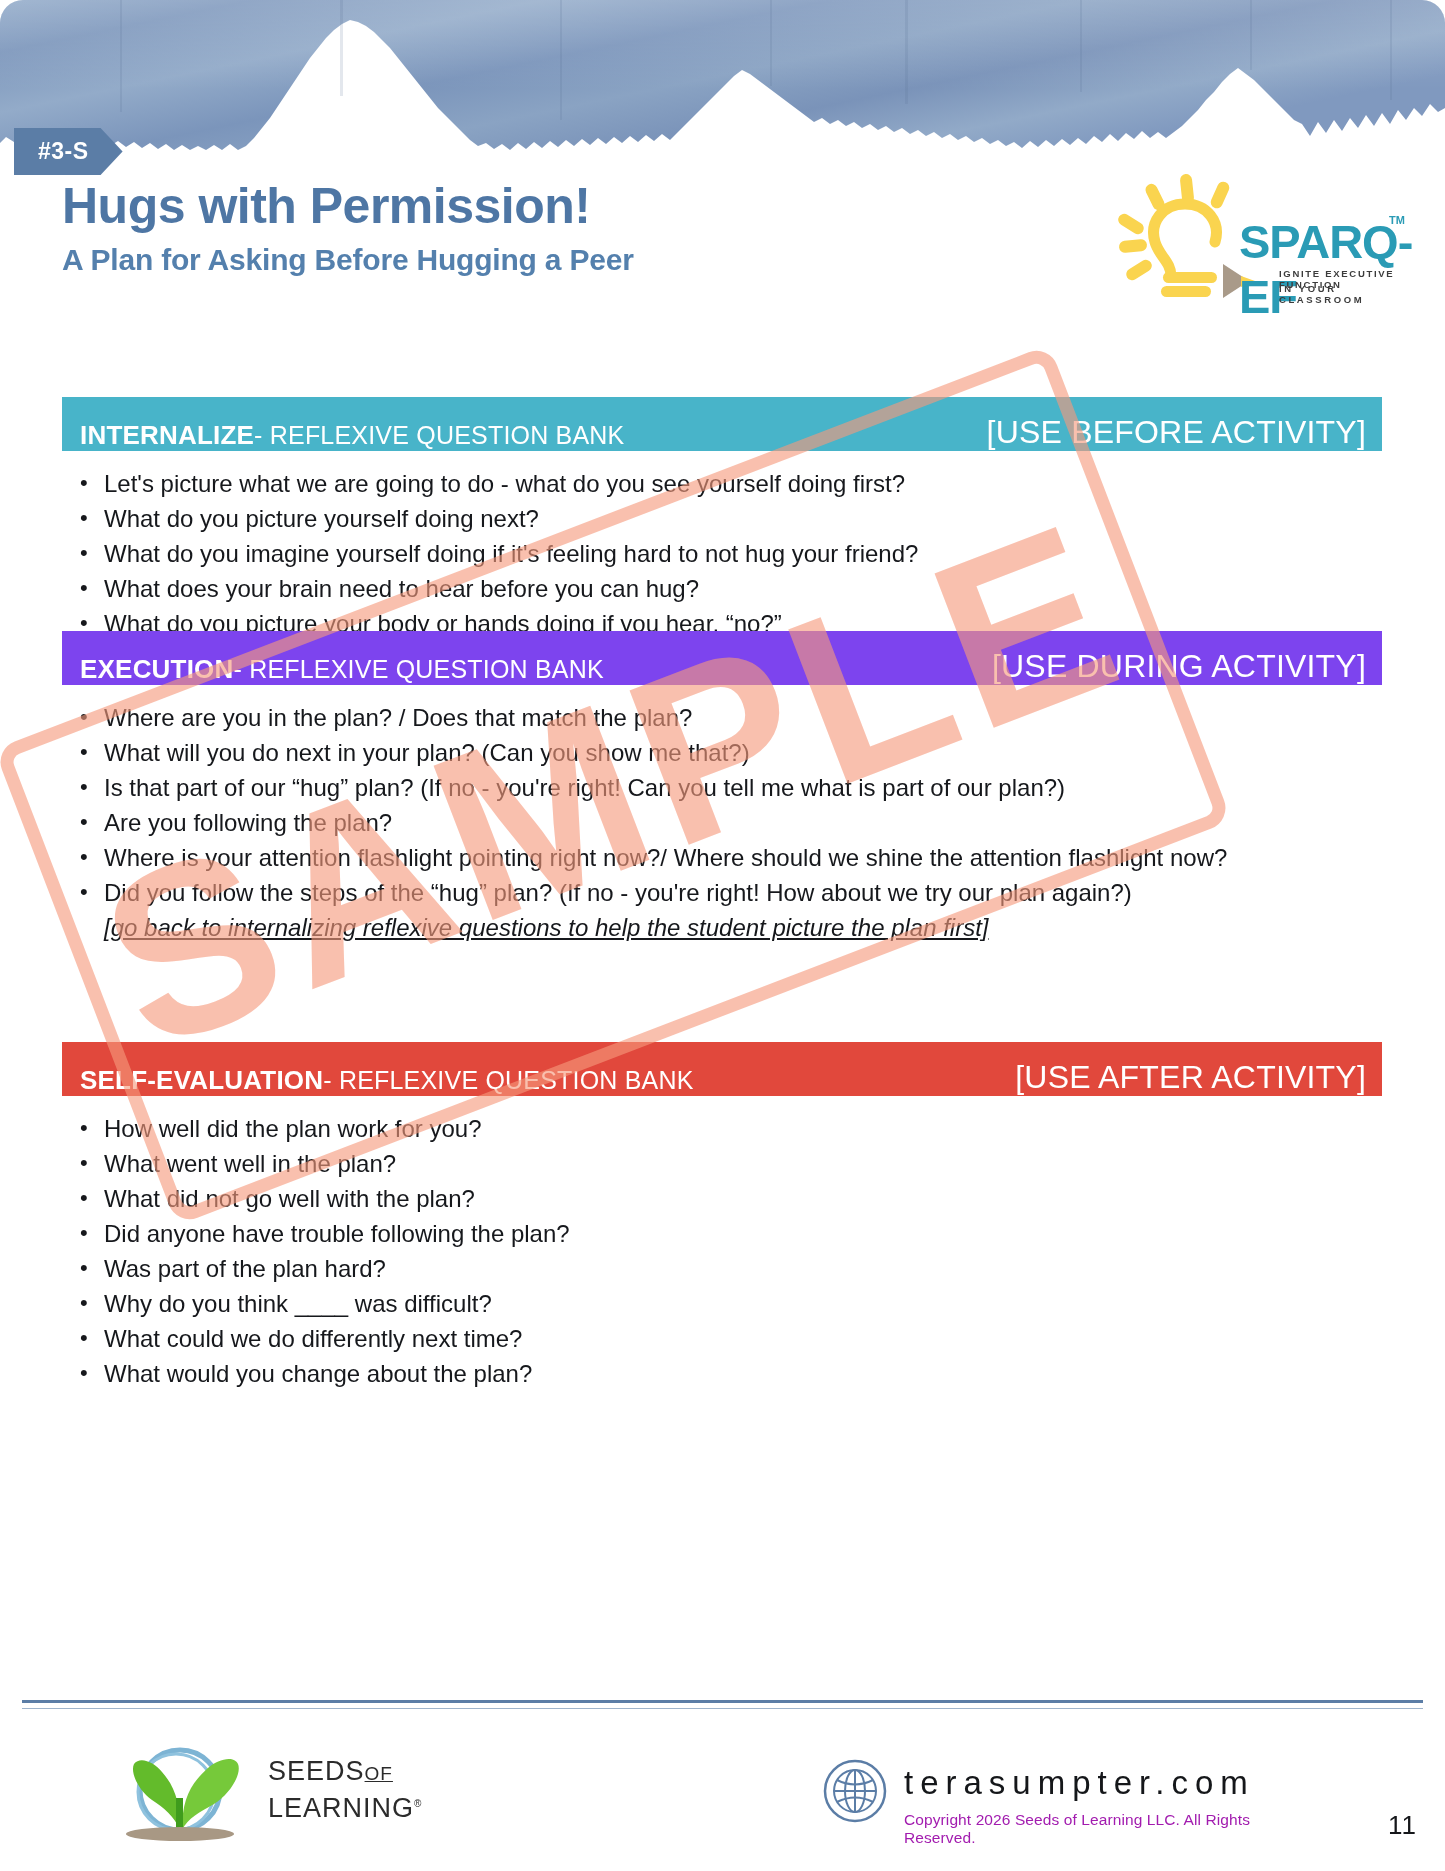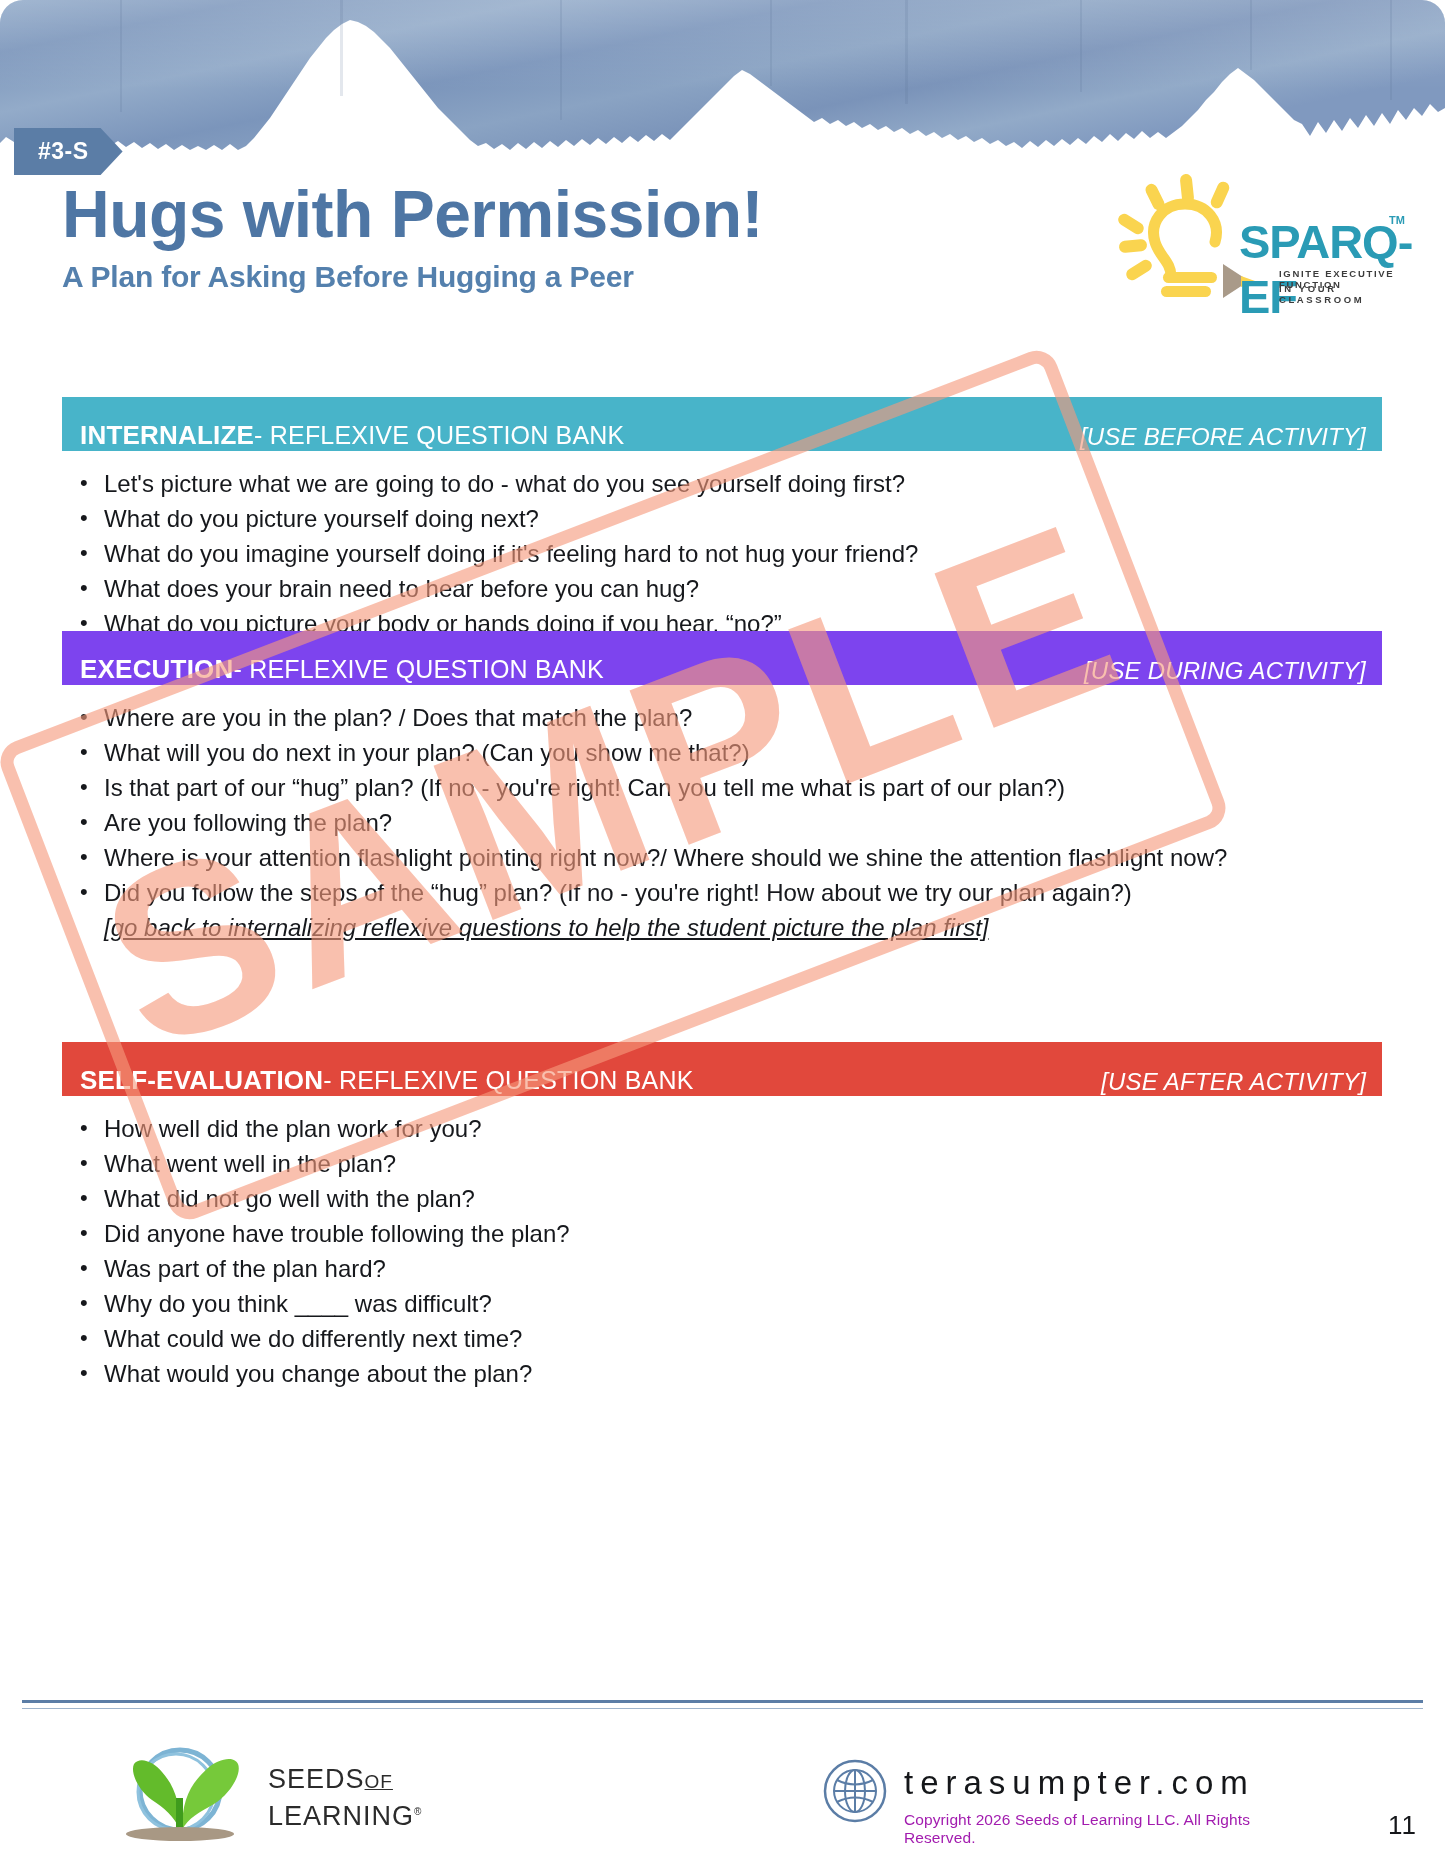--- a/index.html
+++ b/index.html
@@ -41,21 +41,21 @@
     color: #ffffff;
     font-size: 23px;
     font-weight: bold;
     letter-spacing: .5px;
     clip-path: polygon(0 0, calc(100% - 22px) 0, 100% 50%, calc(100% - 22px) 100%, 0 100%);
   }
 
   
   .title-block { position: absolute; left: 62px; top: 180px; }
   .doc-title {
-    font-size: 66px;
+    font-size: 50px;
     font-weight: bold;
     color: #4e76a4;
     letter-spacing: -0.5px;
     line-height: 1.06;
   }
   .doc-subtitle {
     font-size: 30px;
     font-weight: bold;
     color: #5480ad;
     letter-spacing: -0.2px;
@@ -112,24 +112,23 @@
     letter-spacing: 0.2px;
   }
   .sec-rest {
     font-size: 25px;
     color: #ffffff;
     letter-spacing: 0.2px;
     font-weight: normal;
   }
   .sec-right {
     margin-left: auto;
-    font-size: 24px;
+    font-size: 32px;
     color: #ffffff;
     letter-spacing: 0.2px;
-    font-style: italic;
   }
   .bar-internalize { background: #48b4c9; }
   .bar-execution   { background: #7d44ee; }
   .bar-self        { background: #e1483c; }
 
   
   .qlist { position: absolute; left: 62px; width: 1320px; }
   .qlist ul { list-style: none; }
   .qlist li {
     position: relative;
@@ -206,21 +205,20 @@
     width: 220px; height: 105px;
   }
   .seeds-text {
     position: absolute;
     left: 150px; top: 14px;
     font-size: 27px;
     color: #2b2b2b;
     line-height: 30px;
     letter-spacing: 1px;
     font-family: "Liberation Sans", sans-serif;
-    margin-top: 8px;
   }
   .seeds-of { font-size: 19px; }
   .seeds-reg { font-size: 10px; vertical-align: super; }
 
   .web-block {
     position: absolute;
     left: 810px; top: 1752px;
     width: 460px; height: 95px;
   }
   .web-url {

